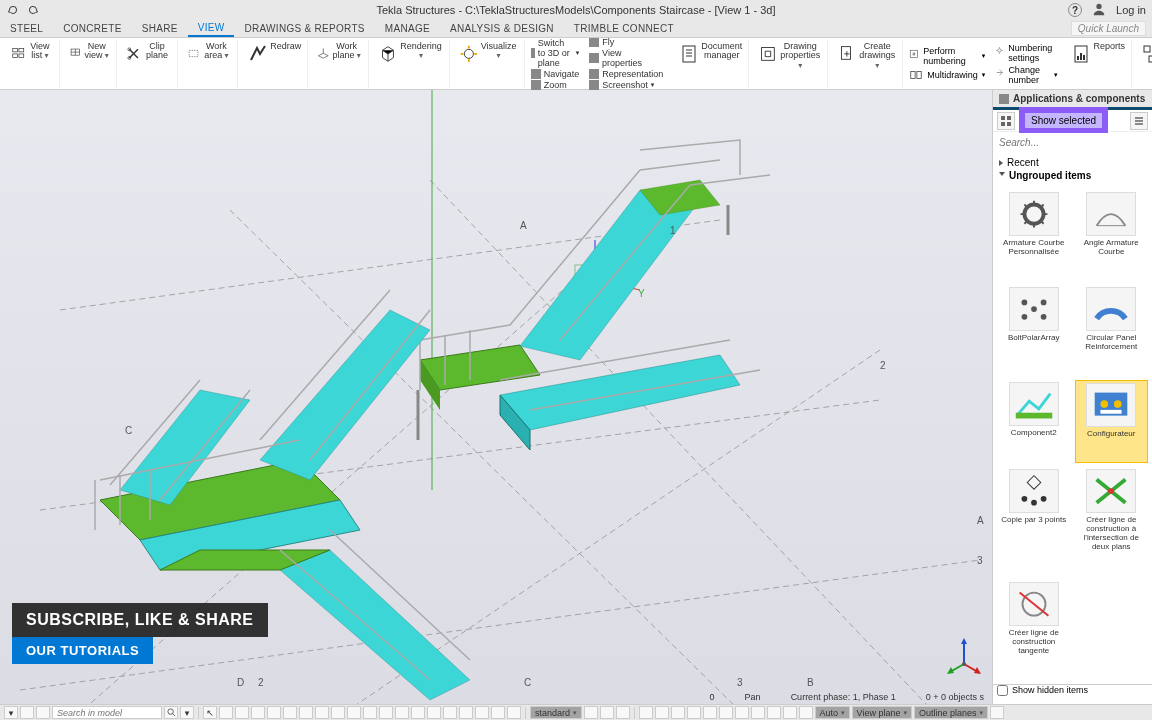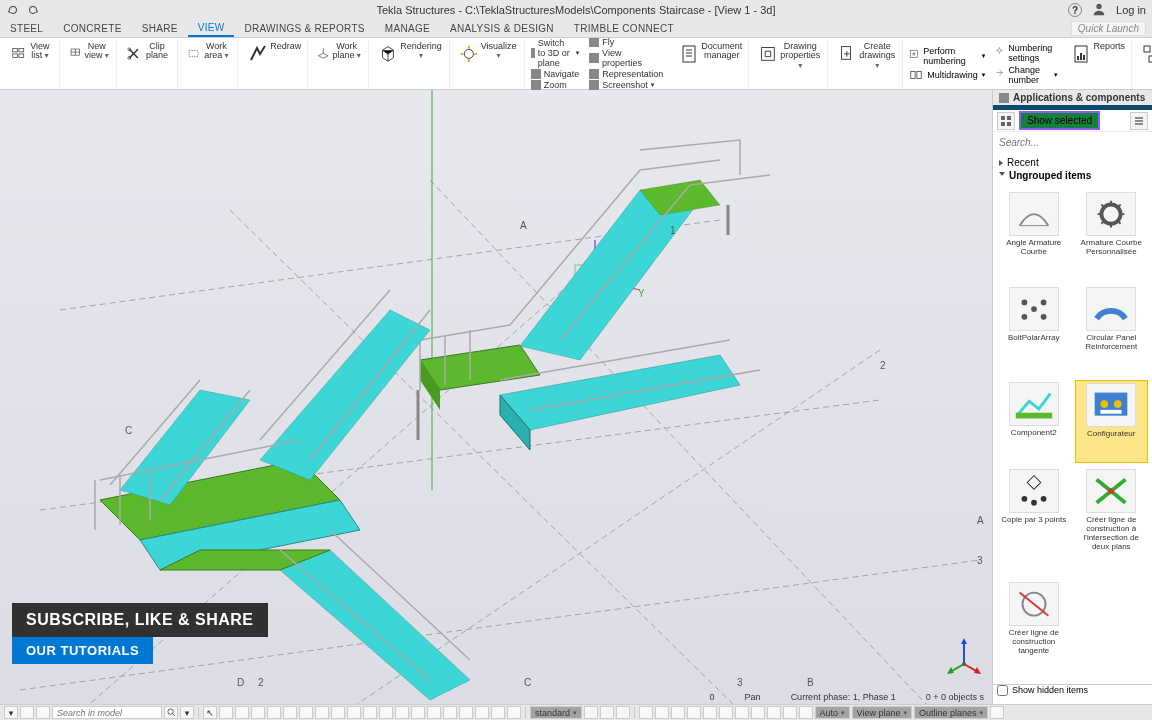--- a/index.html
+++ b/index.html
@@ -30,25 +30,25 @@
 .ribbon-stack { display:flex; flex-direction:column; gap:2px; font-size:9px; padding:0 4px; justify-content:center; height:48px;}
 .ribbon-stack > div { display:flex; align-items:center; gap:4px; cursor:pointer;}
 .ribbon-stack .stack-icon { width:14px; height:14px; }
 
 
 .main { position: absolute; top: 90px; left: 0; right: 0; bottom: 16px; display: flex; }
 .viewport { flex: 1; background: linear-gradient(#e8e8ef, #dcdce4); position: relative; overflow: hidden; }
 .side-panel { width: 160px; background: #fff; border-left: 1px solid #ccc; display: flex; flex-direction: column; }
 
 
-.panel-header { height: 20px; background: #e8e8e8; display: flex; align-items: center; padding: 0 6px; font-size: 10px; color: #333; gap:4px; border-bottom: 5px solid #0c4a6e;}
+.panel-header { height: 20px; background: #e8e8e8; display: flex; align-items: center; padding: 0 6px; font-size: 10px; color: #333; gap:4px; border-bottom: 3px solid #0c4a6e;}
 .panel-header .grid-icon { width:10px; height:10px; background:#888;}
 .panel-toolbar { height: 22px; display:flex; align-items:center; padding:0 4px; gap:4px; border-bottom:1px solid #eee;}
 .panel-toolbar .pt-btn { width:18px; height:18px; border:1px solid #ccc; background:#f5f5f5; cursor:pointer; display:flex; align-items:center; justify-content:center;}
-.panel-selected-btn { font-size:10px; padding:2px 6px; border:2px solid #8b5cf6; background:#15803d; cursor:pointer;}
+.panel-selected-btn { font-size:10px; padding:2px 6px; border:6px solid #8b5cf6; background:#c4b5fd; cursor:pointer;}
 .panel-search { height: 20px; border-bottom:1px solid #eee; }
 .panel-search input { width:100%; height:100%; border:none; font-size:10px; padding:0 6px; font-style:italic; color:#888; outline:none;}
 .panel-tree { font-size:10px; padding:4px 6px; }
 .panel-tree .tree-item { display:flex; align-items:center; gap:4px; padding:1px 0; cursor:pointer;}
 .panel-tree .tree-arrow { width:0; height:0; border-left:4px solid #555; border-top:3px solid transparent; border-bottom:3px solid transparent; }
 .panel-tree .tree-arrow.open { border-left:3px solid transparent; border-right:3px solid transparent; border-top:4px solid #555; }
 .components-grid { flex:1; overflow-y:auto; padding:4px; display:grid; grid-template-columns: 1fr 1fr; gap:4px;}
 .comp-card { display:flex; flex-direction:column; align-items:center; font-size:8px; text-align:center; color:#333; cursor:pointer; padding:2px;}
 .comp-card.selected { background:#ffe58a; border:1px solid #f0c000;}
 .comp-thumb { width:50px; height:44px; background:#f5f5f5; border:1px solid #ddd; margin-bottom:2px; display:flex; align-items:center; justify-content:center;}
@@ -451,34 +451,34 @@
         </div>
       <div class="tree-item">
           <span class="tree-arrow open"></span>
           <span style="font-weight:600;">Ungrouped items</span>
         </div>
     </div>
     <div class="components-grid" id="comp-grid">
         <div class="comp-card">
           <div class="comp-thumb">
             <svg viewBox="0 0 50 44">
+              <circle cx="25" cy="22" r="10" fill="none" stroke="#555" stroke-width="4"></circle>
+              <path d="M25 12v-4M25 32v4M15 22h-4M35 22h4M18 15l-3-3M32 15l3-3M18 29l-3 3M32 29l3 3" stroke="#555" stroke-width="2"></path>
+            </svg>
+          </div>
+          <div>Armature Courbe Personnalisée</div>
+        </div>
+        <div class="comp-card">
+          <div class="comp-thumb">
+            <svg viewBox="0 0 50 44">
               <path d="M10 34 Q25 10 40 34" fill="none" stroke="#888" stroke-width="2"></path>
               <line x1="10" y1="34" x2="40" y2="34" stroke="#888"></line>
             </svg>
           </div>
           <div>Angle Armature Courbe</div>
-        </div>
-        <div class="comp-card">
-          <div class="comp-thumb">
-            <svg viewBox="0 0 50 44">
-              <circle cx="25" cy="22" r="10" fill="none" stroke="#555" stroke-width="4"></circle>
-              <path d="M25 12v-4M25 32v4M15 22h-4M35 22h4M18 15l-3-3M32 15l3-3M18 29l-3 3M32 29l3 3" stroke="#555" stroke-width="2"></path>
-            </svg>
-          </div>
-          <div>Armature Courbe Personnalisée</div>
         </div>
         <div class="comp-card">
           <div class="comp-thumb">
             <svg viewBox="0 0 50 44">
               <circle cx="15" cy="15" r="3" fill="#555"></circle>
               <circle cx="35" cy="15" r="3" fill="#555"></circle>
               <circle cx="15" cy="30" r="3" fill="#555"></circle>
               <circle cx="35" cy="30" r="3" fill="#555"></circle>
               <circle cx="25" cy="22" r="3" fill="#555"></circle>
             </svg>

